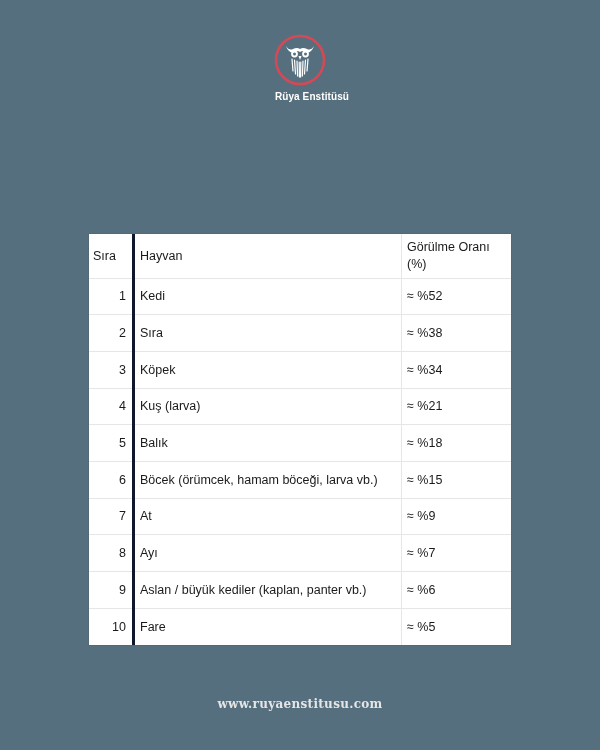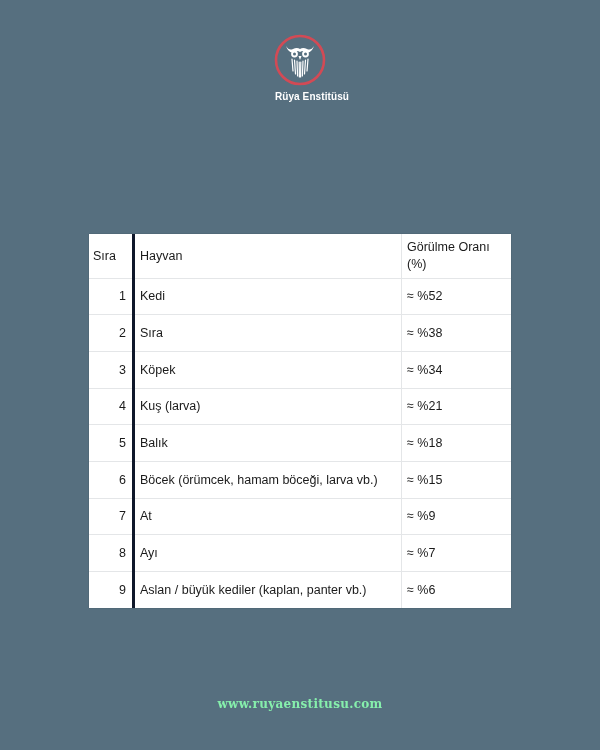--- a/index.html
+++ b/index.html
@@ -72,21 +72,21 @@
     th.c1 { width: 32px; padding-left: 4px; }
     td.c2, th.c2 { width: 256px; }
     th.c3 { line-height: 17px; }
     .bold { font-weight: normal; }
     .footer {
       position: absolute;
       top: 697px;
       left: 0;
       width: 600px;
       text-align: center;
-      color: #86efac;
+      color: #e5e5e5;
       font-family: "DejaVu Serif", serif;
       font-size: 12px;
       font-weight: bold;
       letter-spacing: 0.3px;
     }
   </style>
 </head>
 <body>
 
 <svg class="logo" viewBox="0 0 52 52">
@@ -166,17 +166,22 @@
       <tr>
         <td class="c1">8</td>
         <td class="c2">Ayı</td>
         <td class="c3">≈ %7</td>
       </tr>
       <tr>
         <td class="c1">9</td>
         <td class="c2">Aslan / büyük kediler (kaplan, panter vb.)</td>
         <td class="c3">≈ %6</td>
       </tr>
+      <tr>
+        <td class="c1">10</td>
+        <td class="c2">Fare</td>
+        <td class="c3">≈ %5</td>
+      </tr>
     </tbody>
   </table>
 </div>
 
 <div class="footer">www.ruyaenstitusu.com</div>
 
 </body></html>

